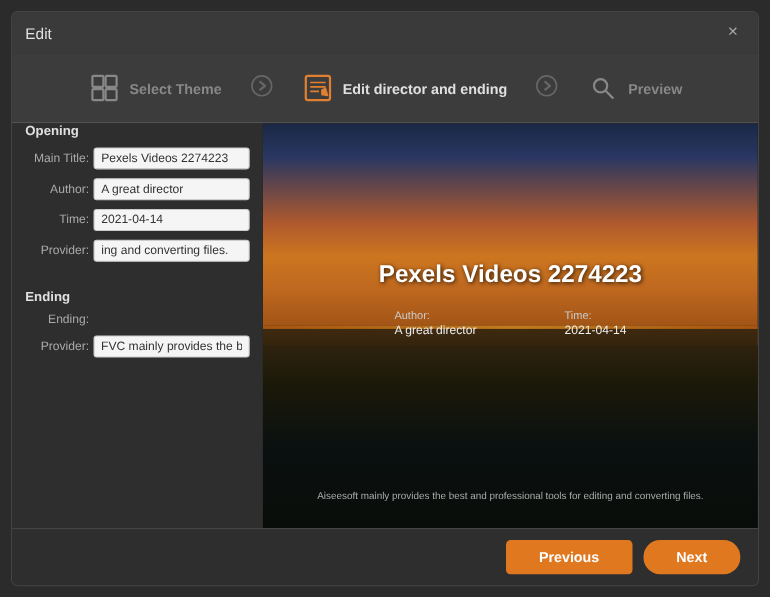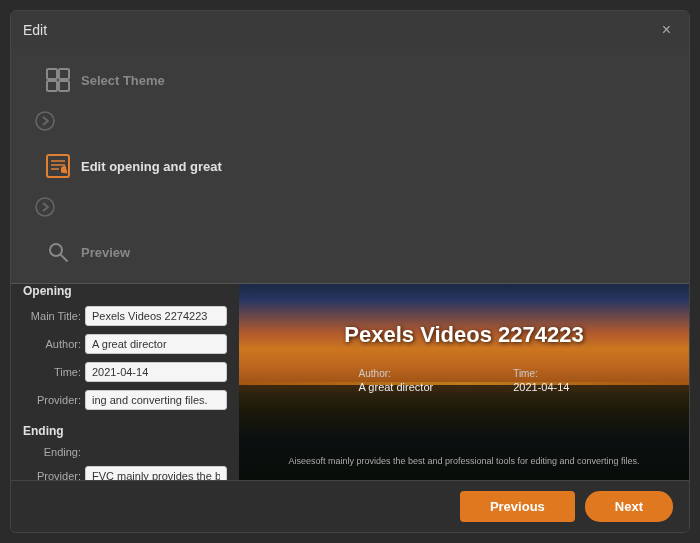--- a/index.html
+++ b/index.html
@@ -41,24 +41,24 @@
       cursor: pointer;
       background: none;
       border: none;
       padding: 2px 6px;
     }
 
     .toolbar {
       background: #3c3c3c;
       padding: 10px 20px;
       display: flex;
+      align-items: center;
       justify-content: center;
       gap: 10px;
       border-bottom: 1px solid #555;
-      flex-direction: column;
     }
     .toolbar-step {
       display: flex;
       align-items: center;
       gap: 8px;
       cursor: pointer;
       padding: 6px 12px;
       border-radius: 4px;
     }
     .toolbar-step.active {
@@ -128,21 +128,21 @@
       background: #f5f5f5;
       border: 1px solid #ccc;
       border-radius: 3px;
       padding: 3px 6px;
       font-size: 11px;
       color: #333;
       outline: none;
       min-width: 0;
     }
     .ending-section {
-      margin-top: 14px;
+      margin-top: 25px;
     }
 
     .preview-area {
       flex: 1;
       background: #1a1a1a;
       position: relative;
       overflow: hidden;
       display: flex;
       align-items: center;
       justify-content: center;
@@ -213,21 +213,21 @@
       color: #ccc;
       font-size: 10px;
       margin-bottom: 2px;
     }
     .preview-meta-val {
       color: #eee;
       font-size: 11px;
     }
     .preview-footer {
       position: absolute;
-      bottom: 14px;
+      bottom: 24px;
       left: 0; right: 0;
       text-align: center;
       color: #aaa;
       font-size: 9px;
       z-index: 10;
     }
 
     .footer {
       background: #2e2e2e;
       padding: 10px 16px;
@@ -291,21 +291,21 @@
     <div class="toolbar-step active">
       <div class="toolbar-step-icon">
         <svg width="26" height="26" viewBox="0 0 26 26">
           <rect x="2" y="2" width="22" height="22" fill="none" stroke="#e08030" stroke-width="2" rx="2"></rect>
           <line x1="6" y1="8" x2="20" y2="8" stroke="#e08030" stroke-width="1.5"></line>
           <line x1="6" y1="12" x2="20" y2="12" stroke="#e08030" stroke-width="1.5"></line>
           <line x1="6" y1="16" x2="14" y2="16" stroke="#e08030" stroke-width="1.5"></line>
           <polyline points="16,15 20,13 22,20 16,19" fill="#e08030" stroke="#e08030" stroke-width="1" stroke-linejoin="round"></polyline>
         </svg>
       </div>
-      <span class="toolbar-step-label">Edit opening and great</span>
+      <span class="toolbar-step-label">Edit director and ending</span>
     </div>
 
     <div class="toolbar-arrow inactive">
       <svg width="20" height="20" viewBox="0 0 20 20">
         <circle cx="10" cy="10" r="9" fill="none" stroke="#666" stroke-width="1.5"></circle>
         <polyline points="8,6 13,10 8,14" fill="none" stroke="#666" stroke-width="2" stroke-linejoin="round"></polyline>
       </svg>
     </div>
 
     <div class="toolbar-step inactive">

